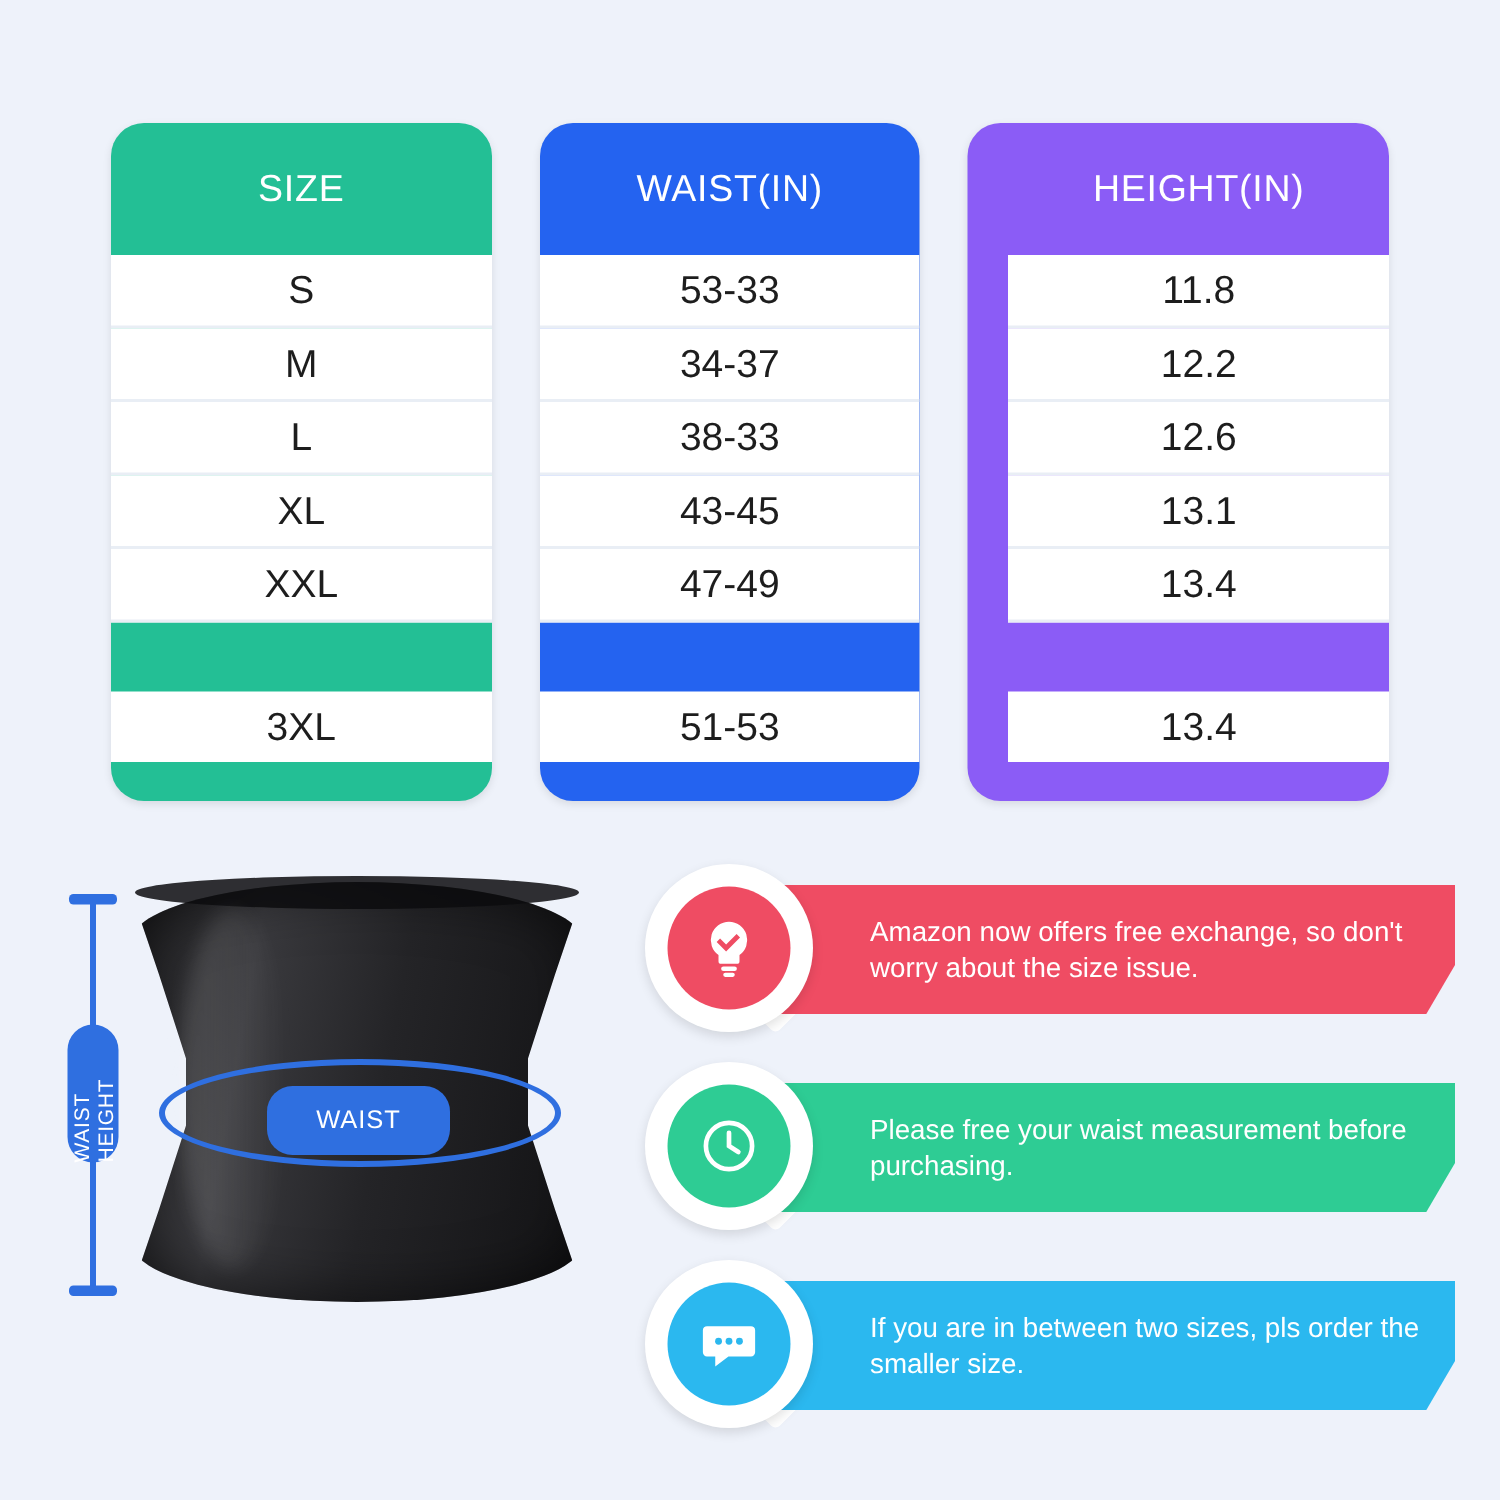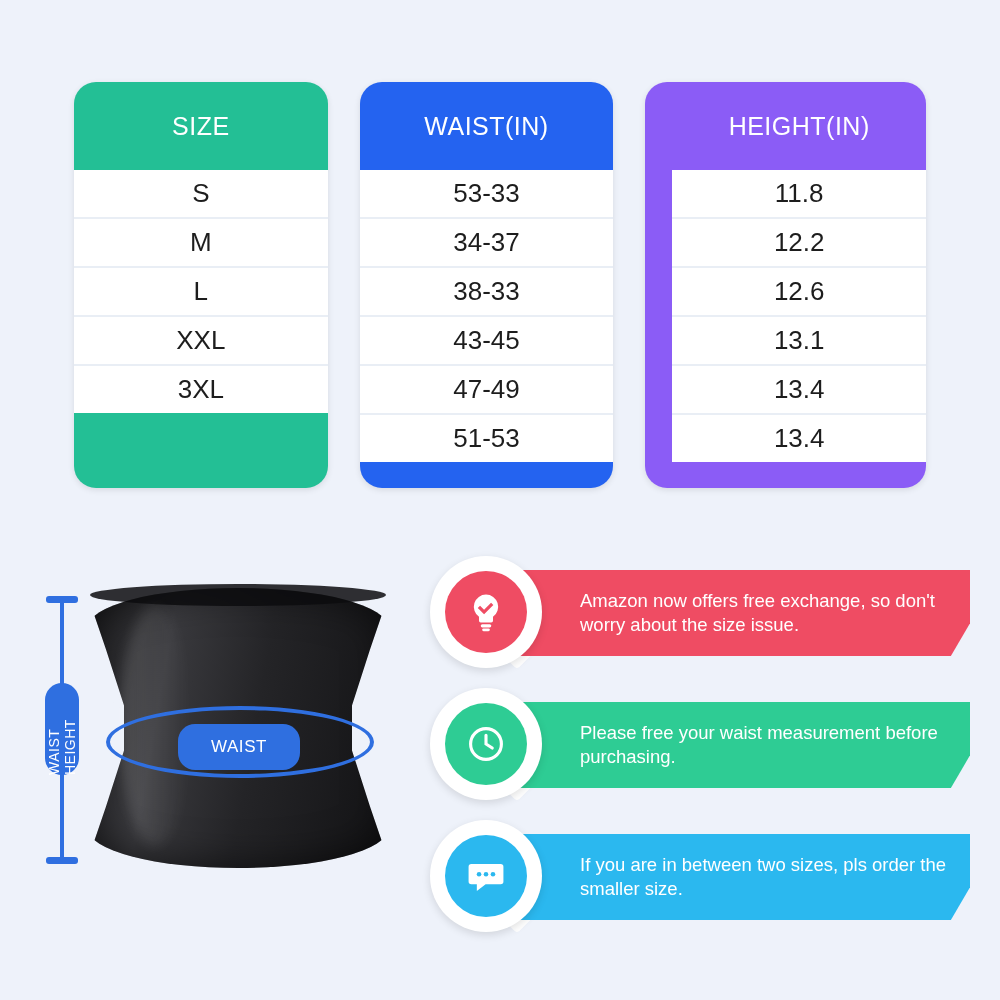--- a/index.html
+++ b/index.html
@@ -51,21 +51,21 @@
   .chart-cell {
     height: 47px;
     background: #ffffff;
     display: flex;
     align-items: center;
     justify-content: center;
     font-size: 26px;
     color: #1d1d1d;
     border-bottom: 2px solid #e9eef5;
   }
-  .chart-cell:last-child { border-bottom: none; }
+  .chart-cell:last-child { border-bottom: none; margin-top: 46px; }
 
   
   #product-figure {
     position: absolute;
     left: 28px;
     top: 560px;
     width: 400px;
     height: 400px;
   }
 
@@ -176,21 +176,21 @@
     justify-content: center;
     transform: rotate(-90deg);
     transform-origin: center;
     margin-top: 60px;
   }
 
   
   #notes {
     position: absolute;
     left: 430px;
-    top: 556px;
+    top: 576px;
     width: 540px;
   }
   .note {
     position: relative;
     height: 118px;
     margin-bottom: 14px;
   }
   .note-banner {
     position: absolute;
     left: 62px;
@@ -253,20 +253,21 @@
 <body>
 
 <div id="size-chart">
 
   <div class="chart-col col-size">
     <div class="chart-head">SIZE</div>
     <div class="chart-body">
       <div class="chart-cell">S</div>
       <div class="chart-cell">M</div>
       <div class="chart-cell">L</div>
+      <div class="chart-cell">XL</div>
       <div class="chart-cell">XXL</div>
       <div class="chart-cell">3XL</div>
     </div>
   </div>
 
   <div class="chart-col col-waist">
     <div class="chart-head">WAIST(IN)</div>
     <div class="chart-body">
       <div class="chart-cell">53-33</div>
       <div class="chart-cell">34-37</div>

